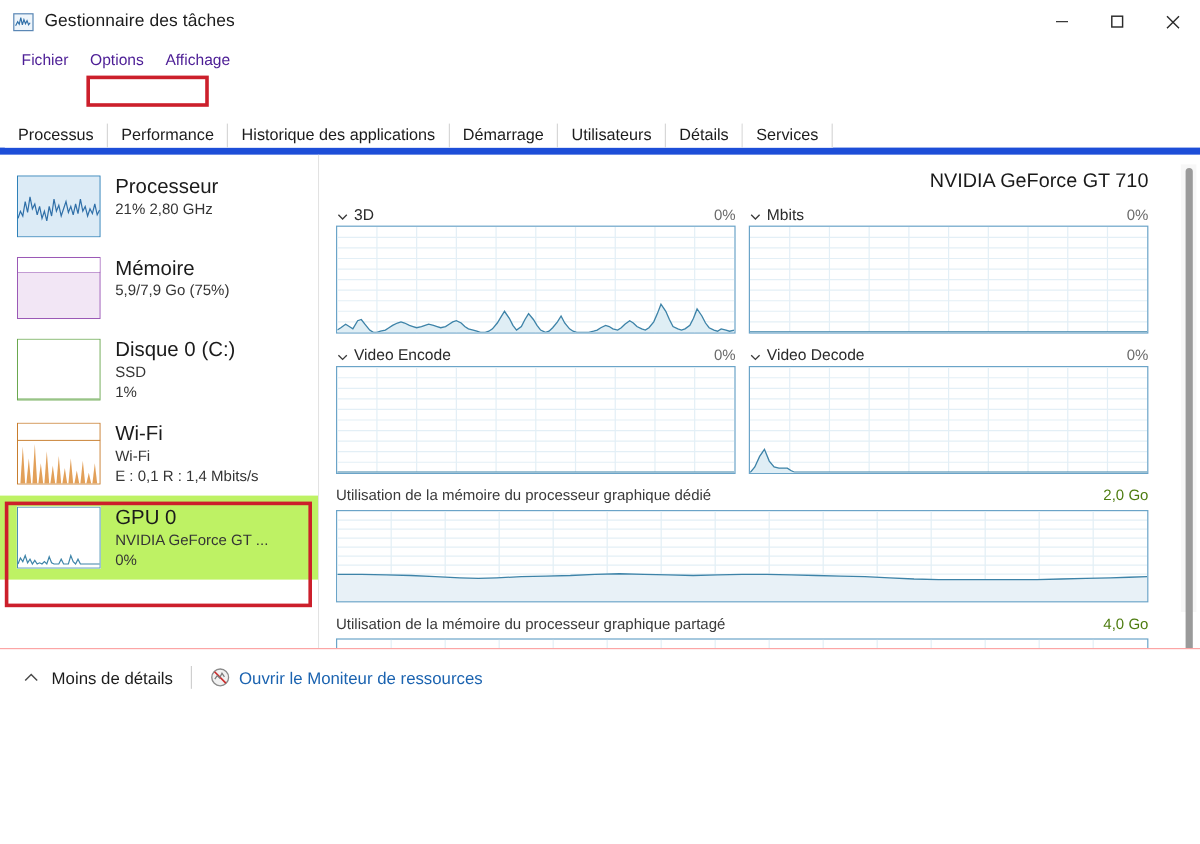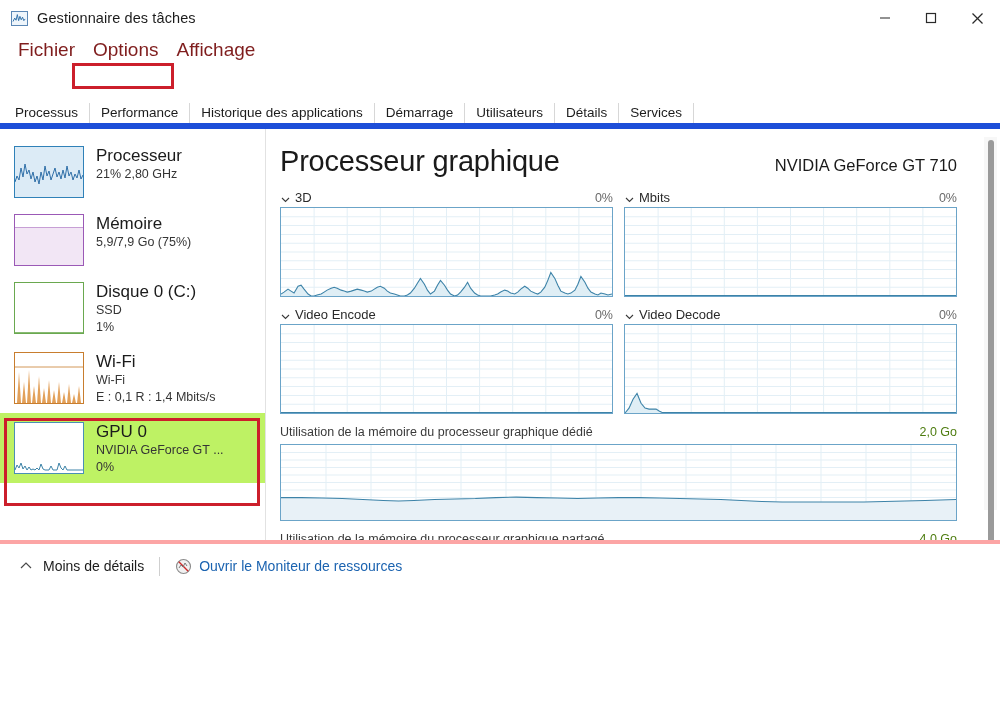--- a/index.html
+++ b/index.html
@@ -58,22 +58,22 @@
   
   .menubar {
     height: 27px;
     display: flex;
     align-items: center;
     padding-left: 9px;
     background: #ffffff;
     flex: 0 0 27px;
   }
   .menu-item {
-    font-size: 19px;
-    color: #7f1d1d;
+    font-size: 13px;
+    color: #4c1d95;
     padding: 2px 9px;
     cursor: default;
   }
 
   
   .tabbar {
     position: relative;
     height: 26px;
     display: flex;
     align-items: stretch;
@@ -233,21 +233,21 @@
     left: 4px; top: 3px;
     width: 6px; height: 440px;
     background: #9a9a9a;
     border-radius: 3px;
   }
 
   
   .statusbar {
     flex: 0 0 48px;
     height: 48px;
-    border-top: 4px solid #fca5a5;
+    border-top: 1px solid #fca5a5;
     display: flex;
     align-items: center;
     padding-left: 18px;
     background: #ffffff;
   }
   .caret-up { width: 16px; height: 16px; margin-right: 9px; }
   .caret-up svg { display:block; }
   .status-less {
     font-size: 14px; color: #1c1c1c; cursor: default;
   }
@@ -394,21 +394,20 @@
           <span class="side-title">GPU 0</span>
           <span class="side-sub">NVIDIA GeForce GT ...</span>
           <span class="side-sub">0%</span>
         </div>
       </div>
     </div>
 
     <div class="main">
 
       <div class="main-head">
-        <span class="main-title">Processeur graphique</span>
         <span class="main-device">NVIDIA GeForce GT 710</span>
       </div>
 
       <div class="grid-row">
         <div class="cell">
           <div class="cap">
             <span class="chev">
               <svg width="11" height="11" viewBox="0 0 11 11">
                   <polyline points="2,4 5.5,7.5 9,4" fill="none" stroke="#3a3a3a" stroke-width="1.1"></polyline>
                 </svg>

